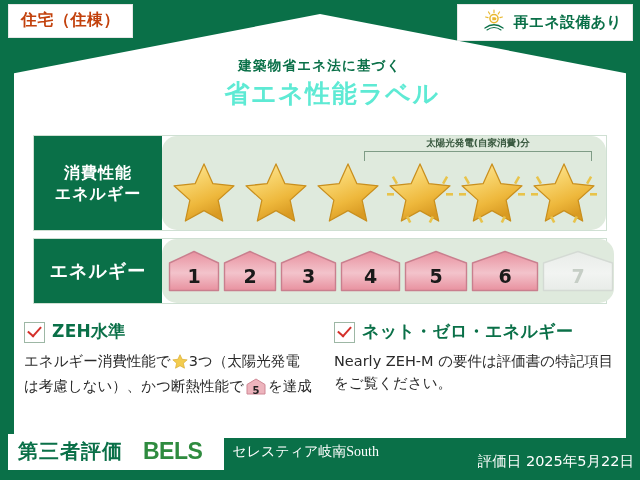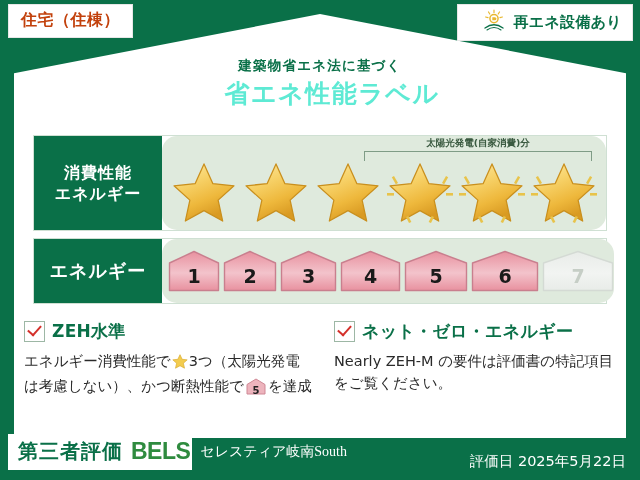--- a/index.html
+++ b/index.html
@@ -107,21 +107,21 @@
     color:#1a1a1a;font-family:"DejaVu Sans",sans-serif;
     padding-bottom:5px;
   }
   .house.off .num{color:#c6cec6;}
   
   .info{
     position:absolute;top:320px;width:288px;
   }
   #info-left{left:24px;}
   #info-right{left:326px;margin-left:8px;}
-  .info-head{display:flex;align-items:center;gap:7px;margin-bottom:7px;}
+  .info-head{display:flex;align-items:flex-end;gap:7px;margin-bottom:7px;}
   .chk{
     width:19px;height:19px;border:1.4px solid #9db7a5;background:#fff;
     position:relative;flex:0 0 19px;
   }
   .chk:after{
     content:"";position:absolute;left:3px;top:3px;width:11px;height:6px;
     border-left:2.6px solid #d4302a;border-bottom:2.6px solid #d4302a;
     transform:rotate(-48deg);
   }
   .info-title{
@@ -143,36 +143,36 @@
   .zehm{display:inline-flex;align-items:flex-end;gap:2px;vertical-align:-7px;margin-left:5px;}
   .zehm-sub{
     font-size:4.5px;color:#6f6f6f;line-height:1.15;font-weight:bold;
     font-family:"DejaVu Sans",sans-serif;padding-bottom:4px;white-space:nowrap;
   }
   
   .footer-left{
     position:absolute;left:8px;bottom:10px;display:flex;align-items:center;z-index:6;
   }
   .bels-box{
-    background:#fff;padding:4px 2px 5px 10px;display:flex;align-items:flex-start;gap:8px;
+    background:#fff;padding:4px 22px 5px 10px;display:flex;align-items:flex-start;gap:20px;
   }
   .bels-jp{
     font-size:20px;font-weight:bold;color:#0a7048;letter-spacing:1px;
     font-family:"DejaVu Sans",sans-serif;
   }
   .bels-en{
     font-size:23px;font-weight:bold;color:#2f8b3f;letter-spacing:-.5px;
     font-family:"Liberation Sans",sans-serif;
   }
   .bldg{
     font-size:14px;color:#fff;margin-left:8px;
     font-family:Liberation Serif, serif;white-space:nowrap;
   }
   .footer-right{
-    position:absolute;right:14px;bottom:10px;text-align:center;color:#fff;z-index:6;
+    position:absolute;right:6px;bottom:10px;text-align:center;color:#fff;z-index:6;
   }
   .eval-date{font-size:14.5px;font-family:"DejaVu Sans",sans-serif;line-height:1.2;}
   .eval-id{font-size:9.5px;font-family:"Liberation Sans",sans-serif;margin-top:2px;color:#e3efe7;}
 </style>
 </head>
 <body>
 
 <div id="label">
 
   <div class="roof"></div>

